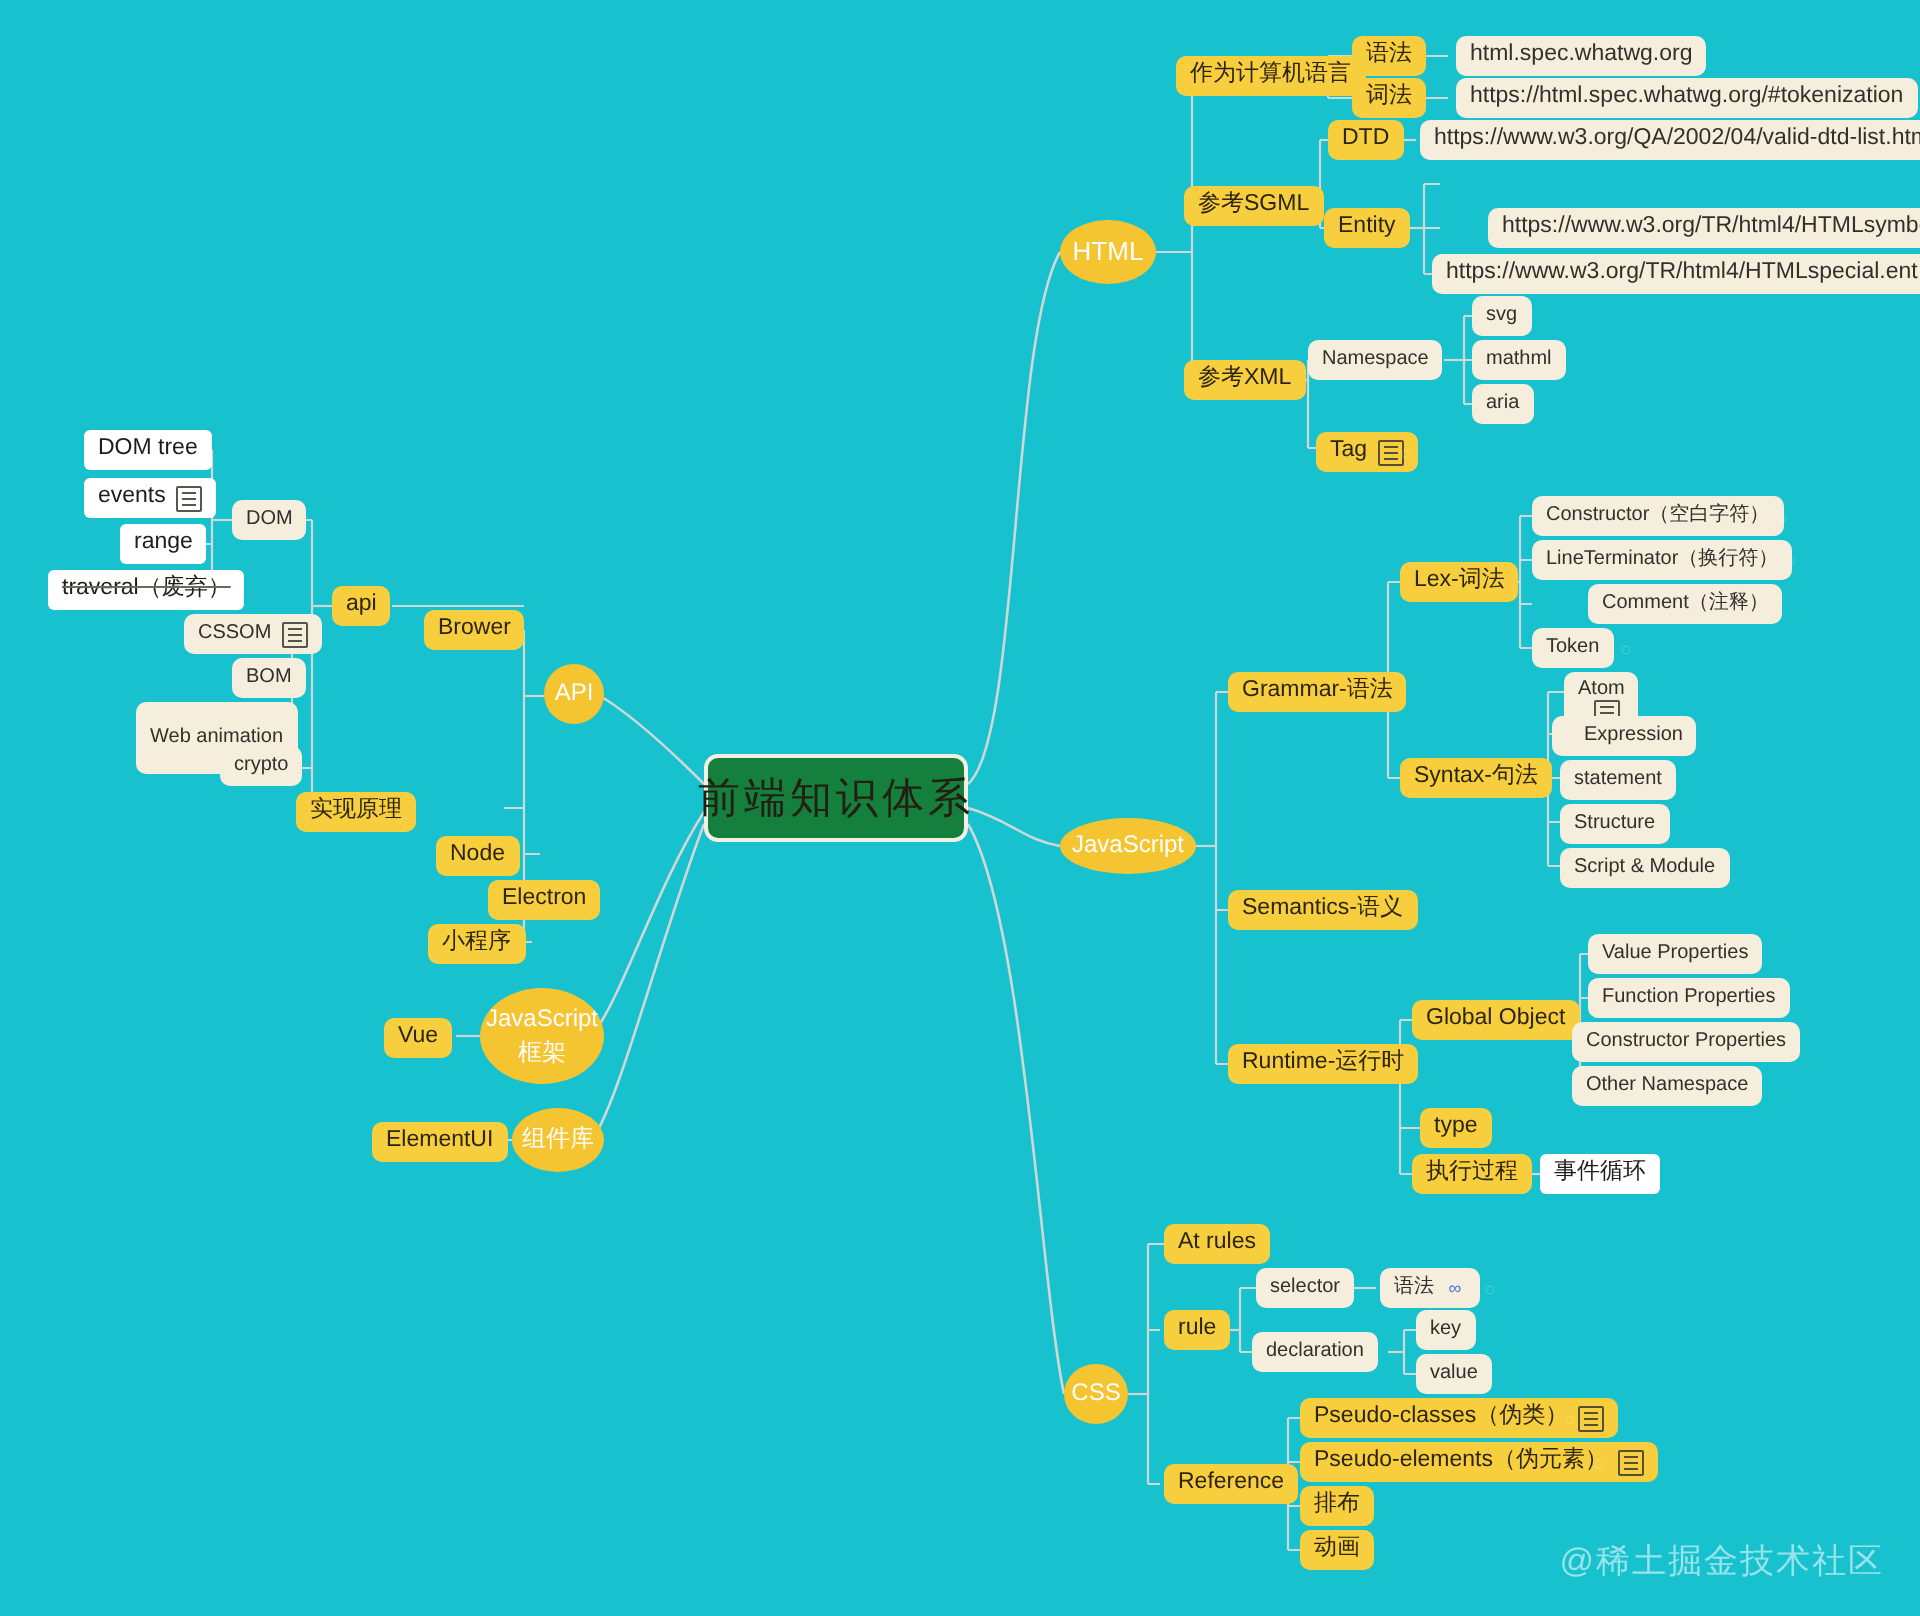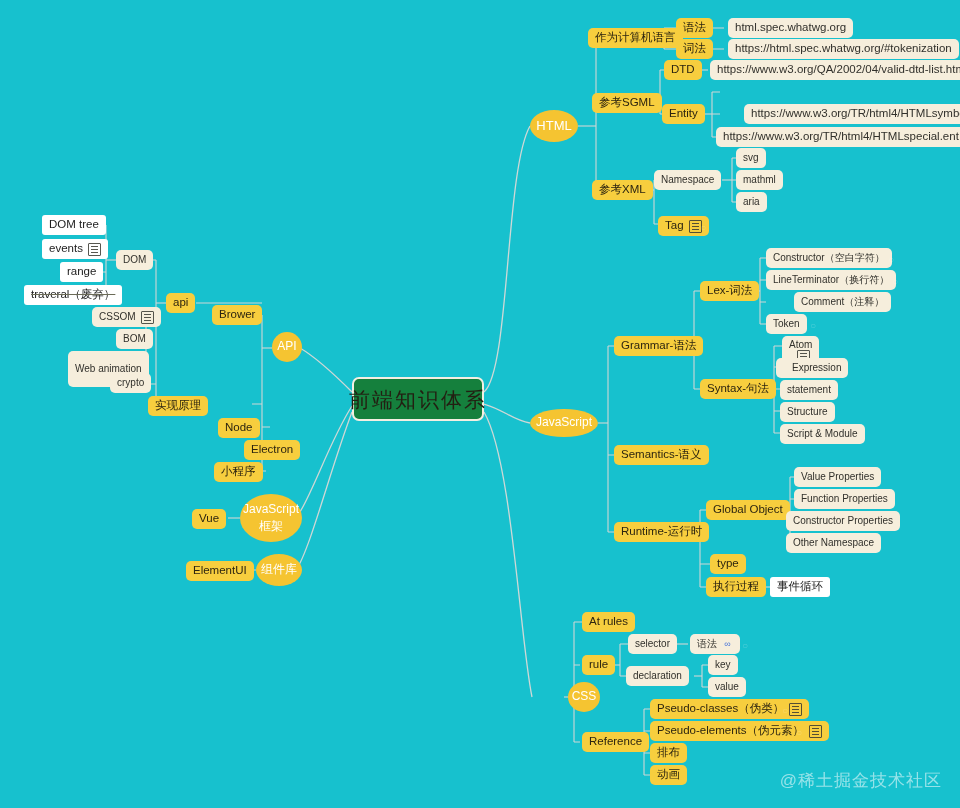--- a/index.html
+++ b/index.html
@@ -228,21 +228,21 @@
 
   <div class="node n-ellipse" style="left:240px;top:494px;width:62px;height:48px;font-size:12px;flex-direction:column;">
     <span>JavaScript</span>
     <span style="margin-top:3px;">框架</span>
   </div>
 
   <div class="node n-ellipse" style="left:256px;top:554px;width:46px;height:32px;font-size:12px;">组件库</div>
 
   <div class="node n-ellipse" style="left:530px;top:409px;width:68px;height:28px;font-size:12px;">JavaScript</div>
 
-  <div class="node n-ellipse" style="left:532px;top:682px;width:32px;height:30px;font-size:12px;margin-left:36px;">CSS</div>
+  <div class="node n-ellipse" style="left:532px;top:682px;width:32px;height:30px;font-size:12px;">CSS</div>
 
   <div class="node n-yellow" style="left:588px;top:28px;height:20px;">作为计算机语言</div>
 
   <div class="node n-yellow" style="left:676px;top:18px;height:20px;">语法</div>
   <div class="node n-yellow" style="left:676px;top:39px;height:20px;">词法</div>
 
   <div class="node n-cream url" style="left:728px;top:18px;height:20px;">html.spec.whatwg.org</div>
   <div class="node n-cream url" style="left:728px;top:39px;height:20px;">https://html.spec.whatwg.org/#tokenization</div>
 
   <div class="node n-yellow" style="left:592px;top:93px;height:20px;">参考SGML</div>

